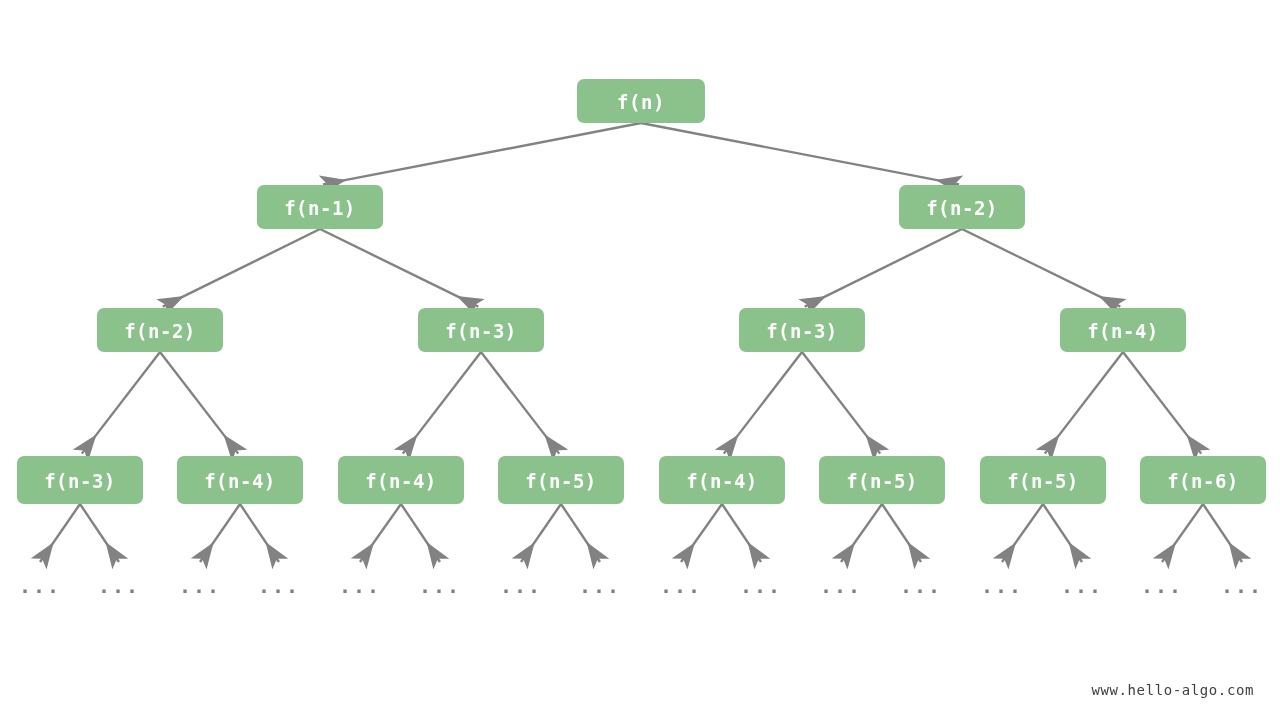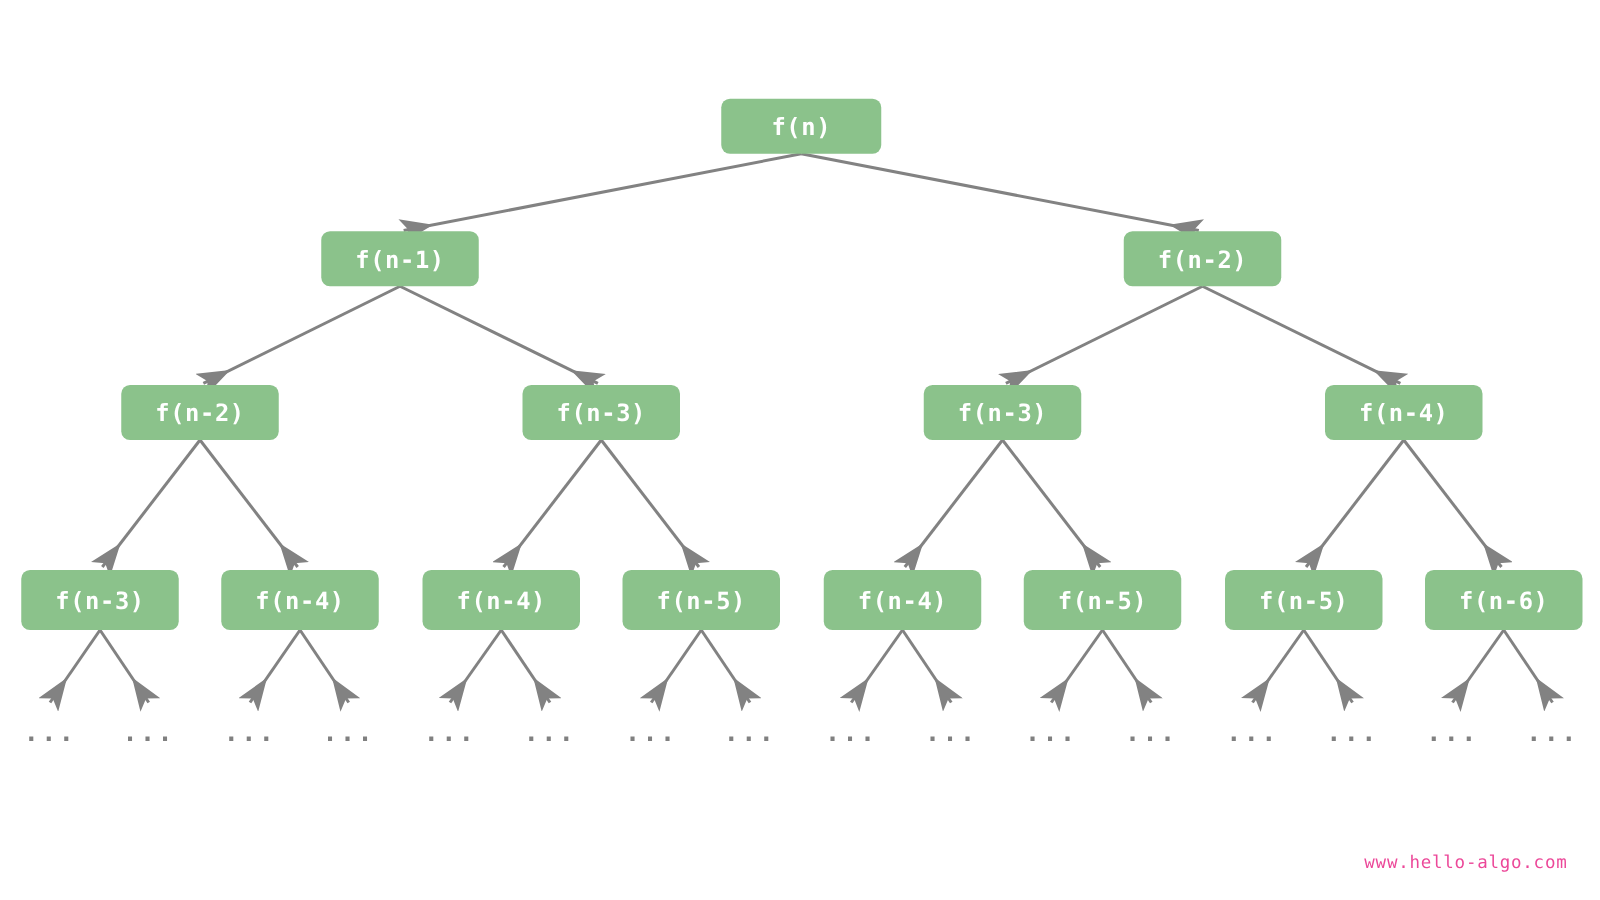--- a/index.html
+++ b/index.html
@@ -50,21 +50,21 @@
     font-size: 20px;
     font-weight: bold;
     letter-spacing: 2px;
     text-anchor: middle;
     dominant-baseline: central;
   }
   .watermark {
     position: absolute;
     right: 26px;
     bottom: 22px;
-    color: #ec4899;
+    color: #404040;
     font-family: "DejaVu Sans Mono", monospace;
     font-size: 14px;
     letter-spacing: 0.6px;
     white-space: nowrap;
     margin-left: 47px;
   }
 </style>
 </head>
 <body>
 

